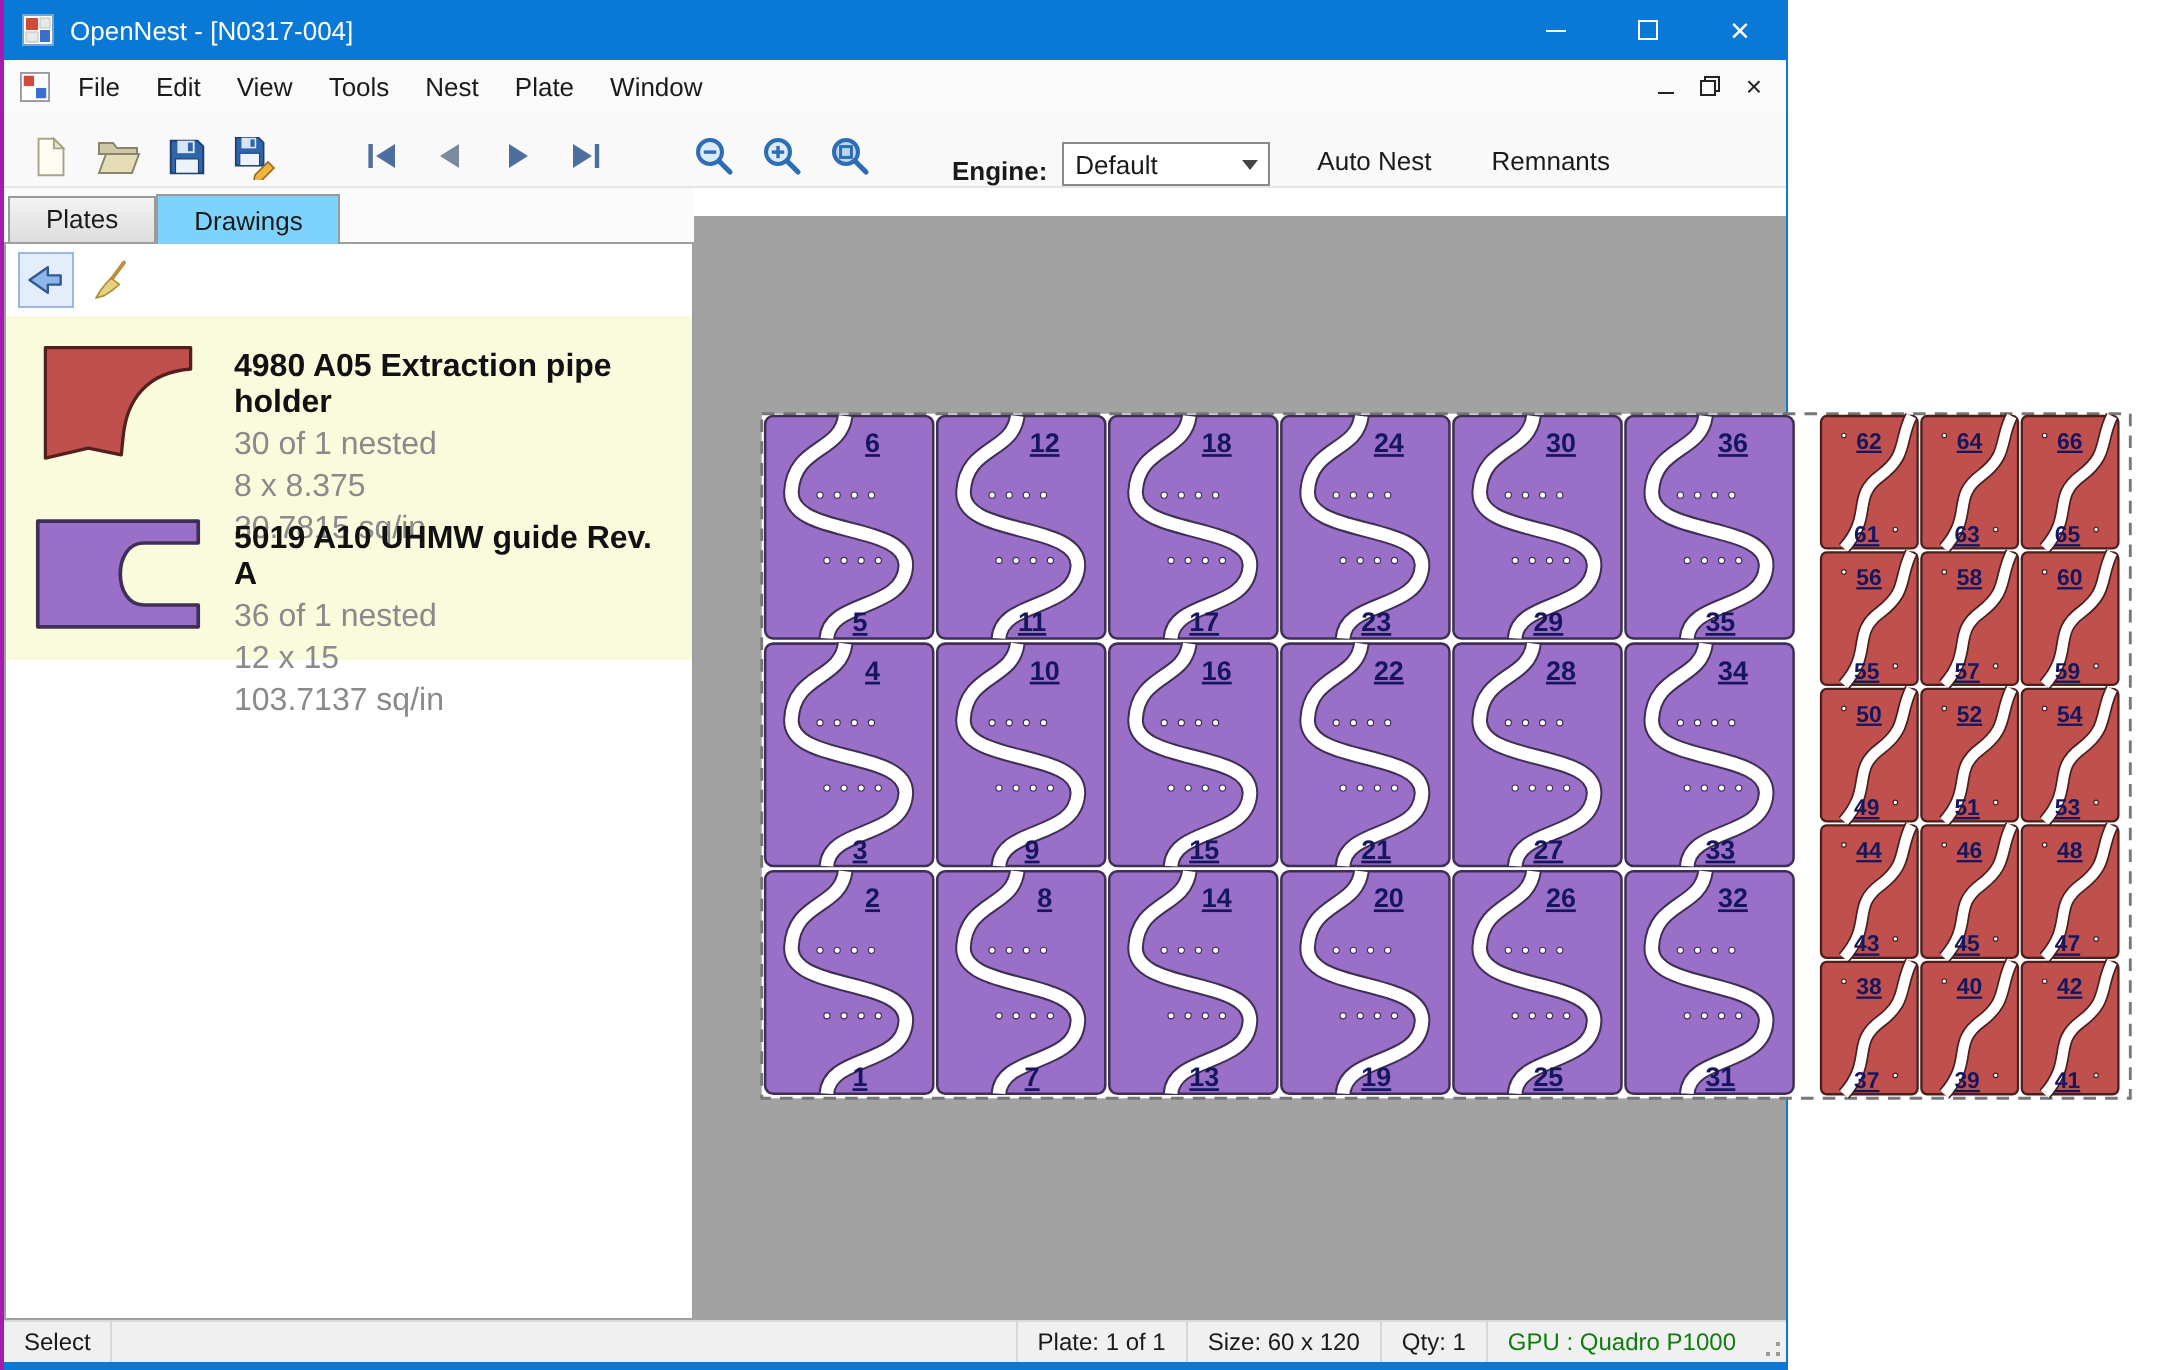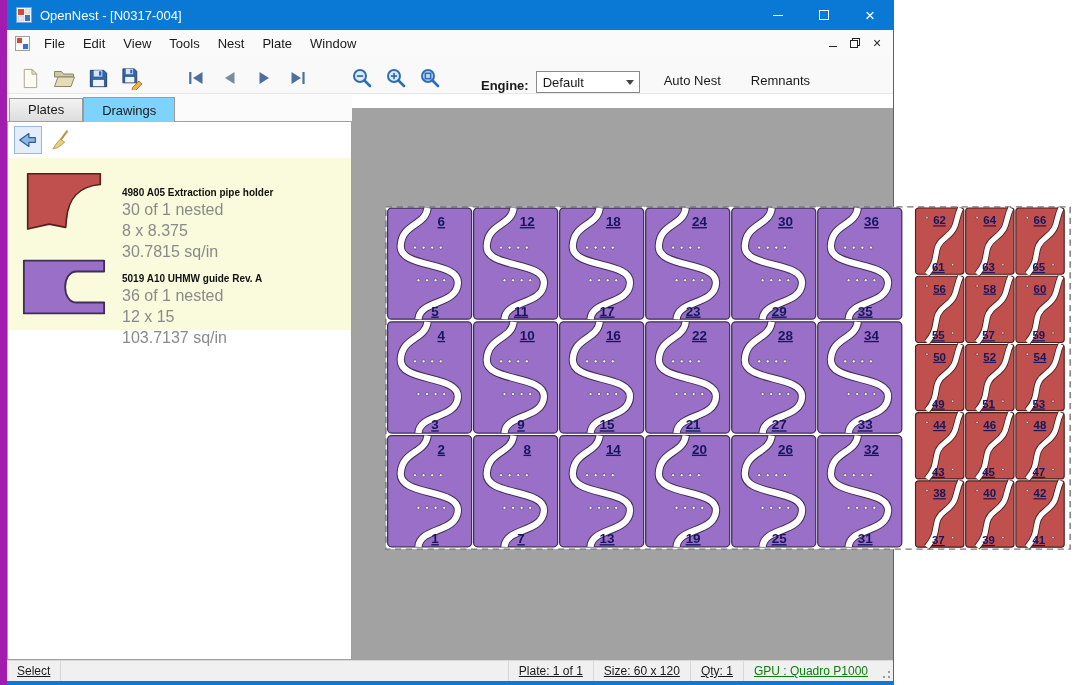--- a/index.html
+++ b/index.html
@@ -1,18 +1,18 @@
 <!DOCTYPE html>
 <html><head>
 <meta charset="utf-8">
 <style>
   *{margin:0;padding:0;box-sizing:border-box;}
   html,body{width:1090px;height:685px;overflow:hidden;}
   body{font-family:"Liberation Sans","DejaVu Sans",sans-serif;font-size:13px;color:#1a1a1a;background:#fff;}
-  .window{width:894px;height:685px;display:flex;flex-direction:column;border-left:7px solid #a21caf;border-right:1px solid #0a79d6;}
+  .window{width:894px;height:685px;display:flex;flex-direction:column;border-left:2px solid #a21caf;border-right:1px solid #0a79d6;}
 
   
   .titlebar{flex:0 0 30px;background:#0a79d6;display:flex;align-items:center;color:#fff;}
   .app-icon{margin-left:9px;width:16px;height:16px;flex:0 0 16px;}
   .titlebar .title{margin-left:8px;font-size:13px;}
   .win-controls{margin-left:auto;display:flex;height:100%;}
   .win-btn{width:46px;height:100%;display:flex;align-items:center;justify-content:center;color:#fff;}
   .glyph-min{width:10px;height:1px;background:#fff;display:block;}
   .glyph-max{width:10px;height:10px;border:1px solid #fff;display:block;}
   .glyph-close{font-size:17px;line-height:1;}
@@ -43,33 +43,33 @@
   .tab{padding:3px 18px 4px 18px;border:1px solid #9a9a9a;border-bottom:none;background:linear-gradient(#f3f3f3,#dddddd);margin-top:4px;}
   .tab.active{background:#7dd3fc;padding-top:5px;margin-top:0;position:relative;z-index:3;margin-bottom:-1px;}
   .sidebar-body{flex:1;border:1px solid #9f9f9f;border-top:1px solid #9f9f9f;display:flex;flex-direction:column;background:#fff;min-height:0;position:relative;z-index:2;}
   .side-tools{flex:0 0 36px;display:flex;align-items:center;gap:5px;padding-left:6px;}
   .side-tool-btn{width:28px;height:28px;display:flex;align-items:center;justify-content:center;border:1px solid transparent;}
   .side-tool-btn.boxed{border:1px solid #98b8e0;background:#e4eefa;}
   .drawing-list{flex:1;overflow:hidden;background:#fff;}
   .drawing-item{display:flex;align-items:center;height:86px;padding:6px 6px;background:#fafadc;cursor:default;}
   .thumb-box{width:100px;flex:0 0 100px;display:flex;align-items:center;justify-content:center;}
   .drawing-info{display:flex;flex-direction:column;gap:3px;padding-left:8px;}
-  .d-title{font-weight:bold;font-size:10px;color:#111;margin-top:46px;}
+  .d-title{font-weight:bold;font-size:16px;color:#111;margin-top:46px;}
   .d-sub{font-size:16px;color:#8a8a8a;}
 
   
   .canvas{flex:1;position:relative;background:#a2a2a2;min-width:0;}
   .canvas-top-strip{position:absolute;top:0;left:0;right:0;height:14px;background:#fff;}
   #nest-svg{position:absolute;left:33px;top:112px;background:transparent;}
   .pnum{font-family:"Liberation Sans","DejaVu Sans",sans-serif;font-size:2.35px;font-weight:bold;fill:#16165e;text-anchor:middle;text-decoration:underline;}
   .pnum-sm{font-size:2.0px;}
 
   
   .statusbar{flex:0 0 21px;background:#f0f0f0;border-top:1px solid #d9d9d9;display:flex;align-items:stretch;font-size:12px;}
-  .sb-cell{padding:0 10px;display:flex;align-items:center;white-space:nowrap;text-decoration:underline;}
+  .sb-cell{padding:0 10px;display:flex;align-items:center;white-space:nowrap;}
   .sb-sep-r{border-right:1px solid #d7d7d7;}
   .sb-sep-l{border-left:1px solid #d7d7d7;}
   .sb-location{color:#8a8a8a;min-width:160px;}
   .sb-spacer{flex:1;}
   .sb-gpu{color:#0e7d0e;}
   .grip{width:15px;position:relative;}
   .grip i{position:absolute;width:2px;height:2px;background:#9a9a9a;}
   .grip i:nth-child(1){right:3px;bottom:3px;}
   .grip i:nth-child(2){right:3px;bottom:8px;}
   .grip i:nth-child(3){right:8px;bottom:3px;}

